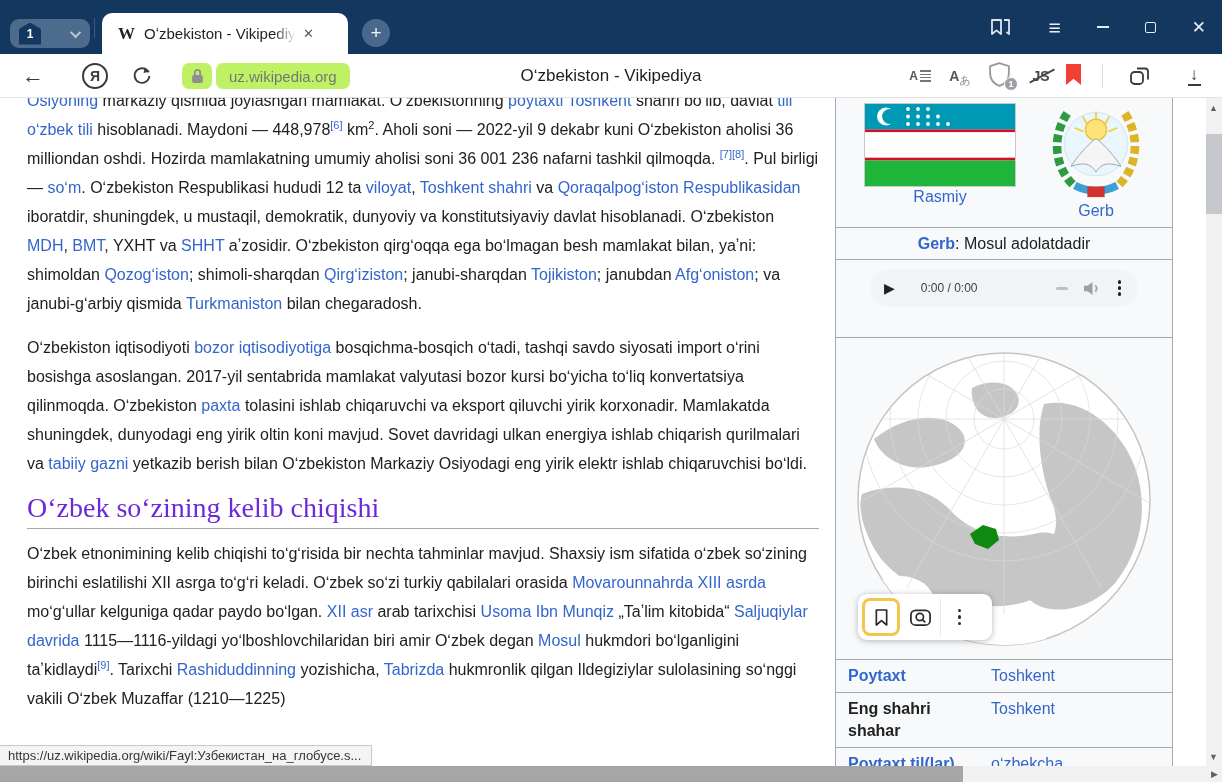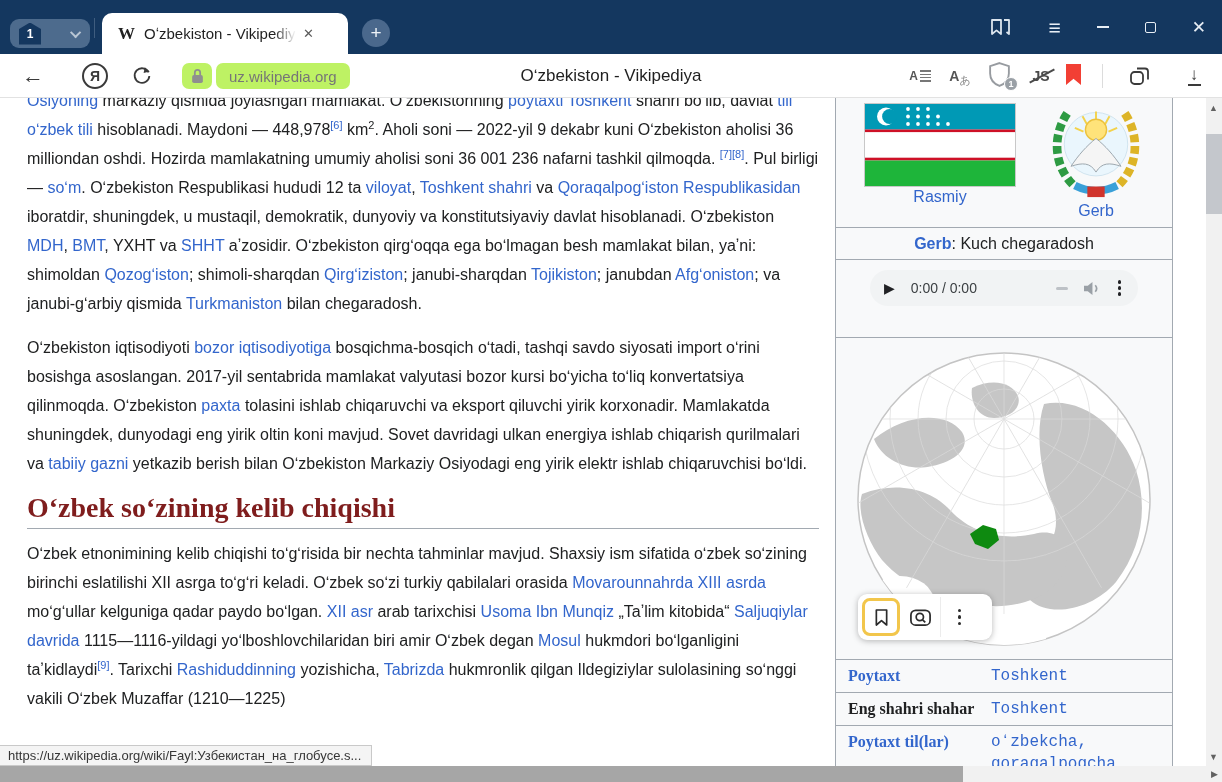--- a/index.html
+++ b/index.html
@@ -61,60 +61,60 @@
   .collections{left:1126px;top:9px;width:28px;height:26px;}
   .download{left:1184px;top:8px;width:20px;height:28px;flex-direction:column;font-size:17px;line-height:1;}
   .download i{display:block;width:13px;height:2px;background:#3a3a3a;margin-top:1px;}
 
   
   .content{position:absolute;left:0;top:98px;width:1222px;height:668px;background:#fff;overflow:hidden;padding-left:28px;}
   .text-col{position:absolute;left:27px;top:-12px;width:792px;font-size:16px;line-height:29px;color:#202122;}
   .text-col p{margin:0 0 15px 0;}
   .wlink{color:#3366cc;text-decoration:none;cursor:pointer;}
   sup{font-size:11px;line-height:0;}
-  h2.sect{font-family:"Liberation Serif",serif;font-size:28px;font-weight:700;color:#7f1d1d;
+  h2.sect{font-family:"Liberation Serif",serif;font-size:28px;font-weight:400;color:#6d28d9;
     margin:12px 0 10px 0;padding-bottom:6px;border-bottom:1px solid #a2a9b1;}
 
   
   .infobox{position:absolute;left:835px;top:0;width:338px;height:760px;background:#f8f9fa;
     border:1px solid #a2a9b1;border-top:none;font-size:16px;color:#202122;}
   .ib-images{position:relative;height:130px;border-bottom:1px solid #a2a9b1;}
   .flagimg{position:absolute;left:28px;top:5px;cursor:pointer;}
   .flagcap{position:absolute;left:28px;top:90px;width:152px;text-align:center;}
   .gerbimg{position:absolute;left:210px;top:0px;cursor:pointer;}
   .gerbcap{position:absolute;left:210px;top:104px;width:100px;text-align:center;}
   .ib-motto{height:32px;line-height:31px;text-align:center;border-bottom:1px solid #a2a9b1;}
   .ib-anthem{height:78px;text-align:center;border-bottom:1px solid #a2a9b1;padding-top:3px;}
   .blab{font-weight:700;}
   .player{width:268px;height:36px;margin:7px auto 0;border-radius:18px;background:#f1f3f4;
     display:flex;align-items:center;padding:0 14px;}
   .play{font-size:14px;color:#202124;cursor:pointer;}
-  .ptime{font-size:14px;color:#3c4043;margin-left:16px;}
+  .ptime{font-size:12px;color:#3c4043;margin-left:26px;}
   .pdash{width:12px;height:3px;border-radius:2px;background:#bdc1c6;margin-left:auto;cursor:pointer;}
   .pvol{margin-left:14px;cursor:pointer;display:flex;}
   .pdots{margin-left:14px;cursor:pointer;display:flex;flex-direction:column;gap:2.5px;padding:3px;}
   .pdots i{width:3.5px;height:3.5px;border-radius:50%;background:#202124;display:block;}
 
   .ib-map{position:relative;height:322px;border-bottom:1px solid #a2a9b1;}
   .globe{position:absolute;left:18px;top:6px;cursor:pointer;}
   .tooltip{position:absolute;left:30px;top:213px;background:#1f2023;color:#fff;font-size:15px;
     padding:9px 14px;border-radius:8px;white-space:nowrap;z-index:3;}
   .tooltip::after{content:"";position:absolute;left:20px;bottom:-8px;border:9px solid transparent;
     border-top-color:#1f2023;border-bottom:none;}
   .hoverbar{position:absolute;left:22px;top:256px;width:134px;height:46px;background:#fff;border-radius:9px;
     box-shadow:0 1px 6px rgba(0,0,0,.28);display:flex;align-items:center;padding:0 4px;z-index:2;}
   .hb-btn{width:40px;height:40px;display:flex;align-items:center;justify-content:center;cursor:pointer;border-radius:8px;}
   .hb-fav{border:3px solid #f2c64b;width:38px;height:38px;}
   .hb-dots{border-left:1px solid #ececec;border-radius:0;width:38px;}
   .hb-dots .col{display:flex;flex-direction:column;gap:3px;}
   .hb-dots .col i{width:3.5px;height:3.5px;border-radius:50%;background:#2b2b2b;display:block;}
 
   .ib-row{display:flex;border-bottom:1px solid #a2a9b1;padding:5px 0;min-height:32px;align-items:flex-start;line-height:22px;}
-  .ib-label{width:150px;padding-left:12px;font-weight:700;flex:none;font-family:Liberation Serif, serif;}
-  .ib-val{width:160px;padding-left:5px;font-family:Liberation Mono, monospace;}
+  .ib-label{width:150px;padding-left:12px;font-weight:700;flex:none;}
+  .ib-val{width:160px;padding-left:5px;}
 
   
   .statusbox{position:absolute;left:0;top:745px;height:21px;background:#f4f4f4;border:1px solid #c9c9c9;
     border-left:none;padding:2px 10px 0 8px;font-size:13px;color:#363636;z-index:5;white-space:nowrap;}
   .hscroll{position:absolute;left:0;top:766px;width:1222px;height:16px;background:#f1f1f1;z-index:4;}
   .hthumb{position:absolute;left:0;top:0;width:963px;height:16px;background:#a6a6a6;cursor:pointer;}
   .harrow{position:absolute;right:4px;top:3px;font-size:9px;color:#616161;cursor:pointer;}
   .vscroll{position:absolute;left:1206px;top:98px;width:16px;height:668px;background:#f1f1f1;z-index:3;}
   .vup{position:absolute;left:3px;top:5px;font-size:9px;color:#616161;cursor:pointer;}
   .vthumb{position:absolute;left:0;top:36px;width:16px;height:80px;background:#c4c7cc;cursor:pointer;}
@@ -255,21 +255,21 @@
           <path d="M52,42 C42,50 34,59 26,71 C38,67 46,67 52,77 C58,67 66,67 78,71 C70,59 62,50 52,42 Z" fill="#f5f5f5" stroke="#9aa4ac" stroke-width="1"></path>
           <path d="M22,16 C6,40 8,72 30,92" fill="none" stroke="#2e9b43" stroke-width="9" stroke-dasharray="8 4"></path>
           <path d="M82,16 C98,40 96,72 74,92" fill="none" stroke="#ddb427" stroke-width="9" stroke-dasharray="8 4"></path>
           <path d="M30,91 Q52,102 74,91" fill="none" stroke="#3aa0d8" stroke-width="8"></path>
           <rect x="43" y="92" width="18" height="11" fill="#d0342c"></rect>
         </svg>
         <div class="gerbcap"><a class="wlink" href="#">Gerb</a></div>
       </div>
 
       <div class="ib-motto">
-        <a class="wlink blab" href="#">Gerb</a><span>: Kuch chegaradosh</span>
+        <a class="wlink blab" href="#">Gerb</a><span>: Mosul adolatdadir</span>
       </div>
 
       <div class="ib-anthem">
         <div class="player">
           <span class="play">▶</span>
           <span class="ptime">0:00 / 0:00</span>
           <span class="pdash"></span>
           <span class="pvol">
             <svg width="19" height="15" viewBox="0 0 20 16">
               <path d="M2,5 h4 l5,-4 v14 l-5,-4 h-4 z" fill="#9aa0a6"></path>

